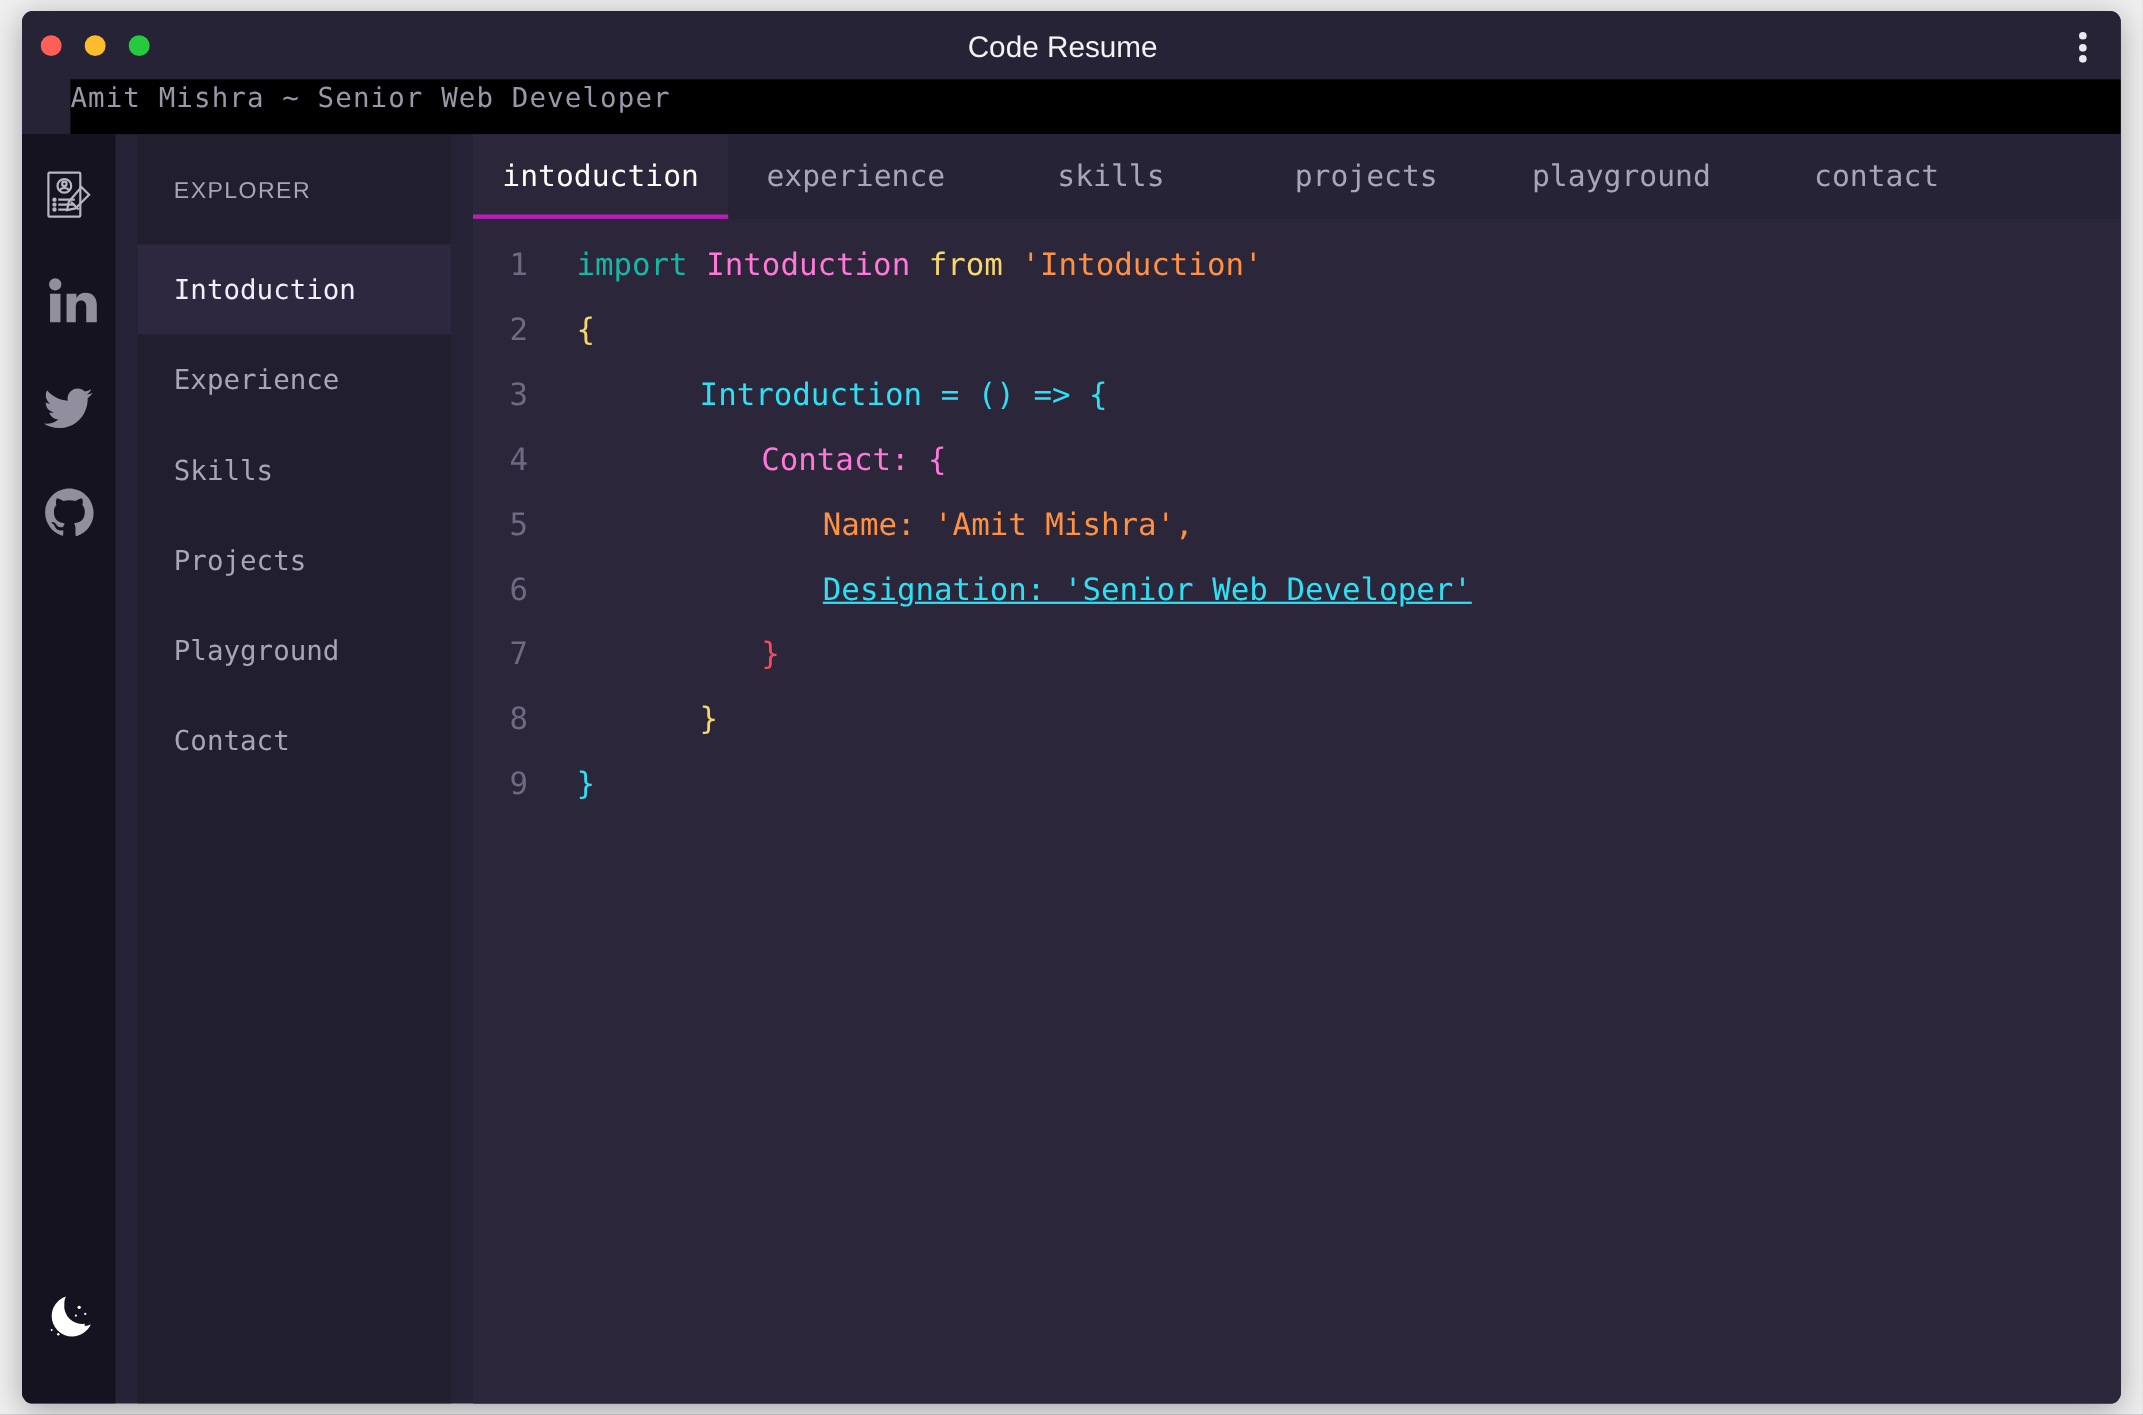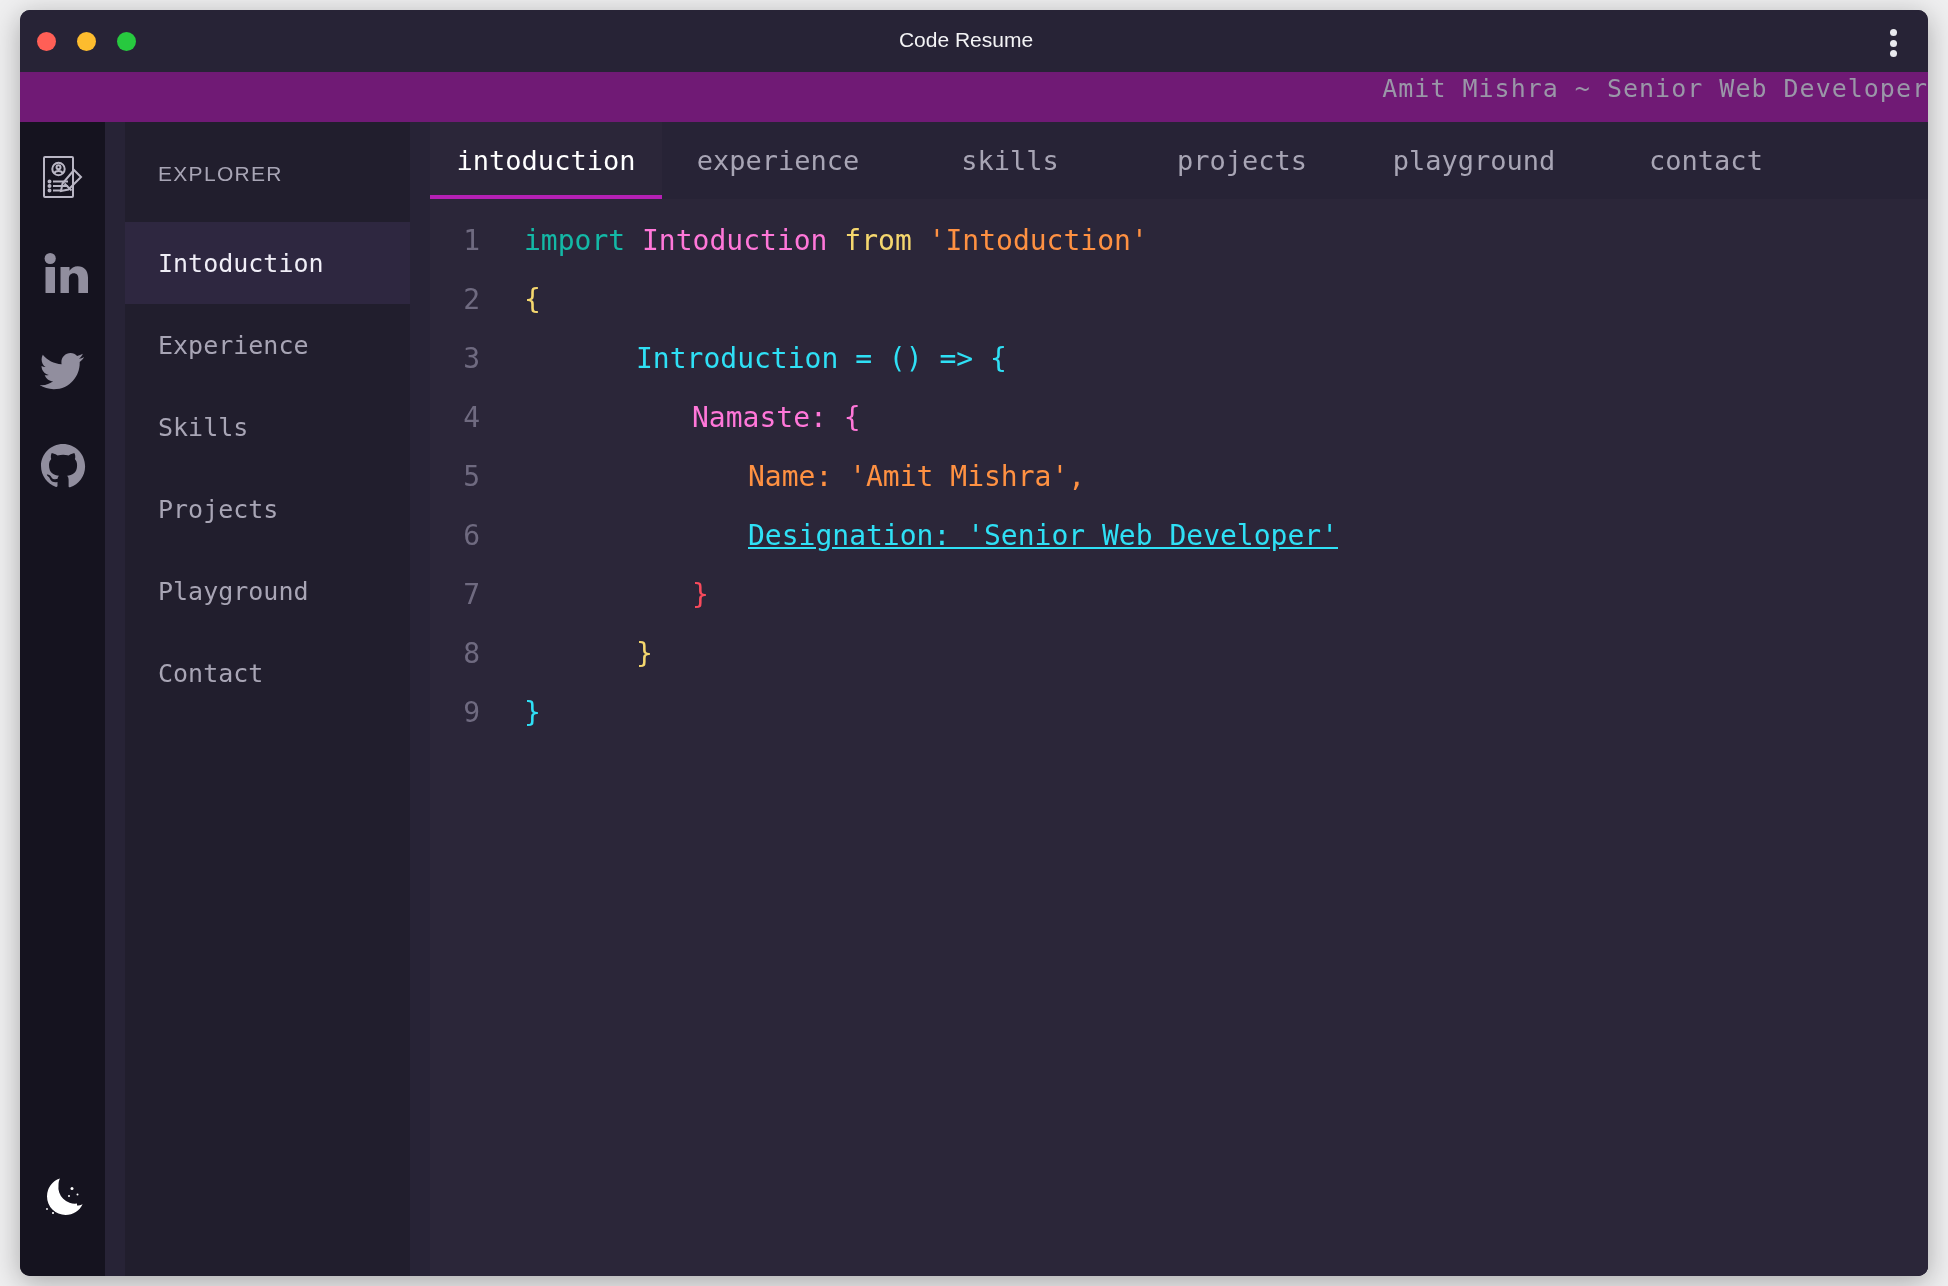--- a/index.html
+++ b/index.html
@@ -33,43 +33,44 @@
     display:flex; gap:21px;
   }
   .dot { width:19px; height:19px; border-radius:50%; }
   .dot.red    { background:#ff5f56; }
   .dot.yellow { background:#fdbc2e; }
   .dot.green  { background:#27c93f; }
   .win-title {
     position:absolute; left:0; right:16px; top:18px;
     text-align:center;
     color:#f3f3f5;
-    font-size:21px;
+    font-size:27px;
     font-family:"Liberation Sans", sans-serif;
   }
   .kebab {
     position:absolute; right:22px; top:16px;
     width:26px; height:34px;
     display:flex; flex-direction:column;
     align-items:center; justify-content:space-between;
     padding:3px 0;
     cursor:pointer;
   }
   .kebab i { display:block; width:7px; height:7px; border-radius:50%; background:#e9e9ee; }
 
   
   .subtitle {
     height:50px; flex:0 0 50px;
-    background:#701a75;
-    text-align:right;
+    background:#000000;
+    text-align:left;
     color:#9a97a8;
     font-family:"DejaVu Sans Mono", monospace;
     font-size:25px;
     letter-spacing:1px;
     line-height:34px;
+    margin-left:44px;
   }
 
   
   .body { flex:1 1 auto; display:flex; min-height:0;gap:20px; }
 
   
   .activitybar {
     width:85px; flex:0 0 85px;
     background:#15131f;
     display:flex; flex-direction:column;
@@ -283,21 +284,21 @@
         </div>
         <div class="tab">
           <span>contact</span>
         </div>
       </div>
 
       <div class="code" id="code-area">
           <div class="codeline"><div class="gutter">1</div><div class="linebody" style="padding-left: 36px;"><span style="color: #14b8a6;">import </span><span style="color: rgb(255, 119, 217);">Intoduction </span><span style="color: rgb(245, 215, 110);">from </span><span style="color: rgb(255, 145, 66);">'Intoduction'</span></div></div>
           <div class="codeline"><div class="gutter">2</div><div class="linebody" style="padding-left: 36px;"><span style="color: rgb(245, 215, 110);">{</span></div></div>
           <div class="codeline"><div class="gutter">3</div><div class="linebody" style="padding-left: 148px;"><span style="color: rgb(47, 224, 245);">Introduction = () =&gt; {</span></div></div>
-          <div class="codeline"><div class="gutter">4</div><div class="linebody" style="padding-left: 204px;"><span style="color: rgb(255, 119, 217);">Namaste: {</span></div></div>
+          <div class="codeline"><div class="gutter">4</div><div class="linebody" style="padding-left: 204px;"><span style="color: rgb(255, 119, 217);">Contact: {</span></div></div>
           <div class="codeline"><div class="gutter">5</div><div class="linebody" style="padding-left: 260px; text-align: center;"><span style="color: rgb(255, 145, 66);">Name: 'Amit Mishra',</span></div></div>
           <div class="codeline"><div class="gutter">6</div><div class="linebody" style="padding-left: 260px;"><span style="color: rgb(47, 224, 245); text-decoration: underline;">Designation: 'Senior Web Developer'</span></div></div>
           <div class="codeline"><div class="gutter">7</div><div class="linebody" style="padding-left: 204px;"><span style="color: rgb(249, 74, 92);">}</span></div></div>
           <div class="codeline"><div class="gutter">8</div><div class="linebody" style="padding-left: 148px;"><span style="color: rgb(245, 215, 110);">}</span></div></div>
           <div class="codeline"><div class="gutter">9</div><div class="linebody" style="padding-left: 36px;"><span style="color: rgb(47, 224, 245);">}</span></div></div>
         </div>
     </div>
 
   </div>
 </div>

